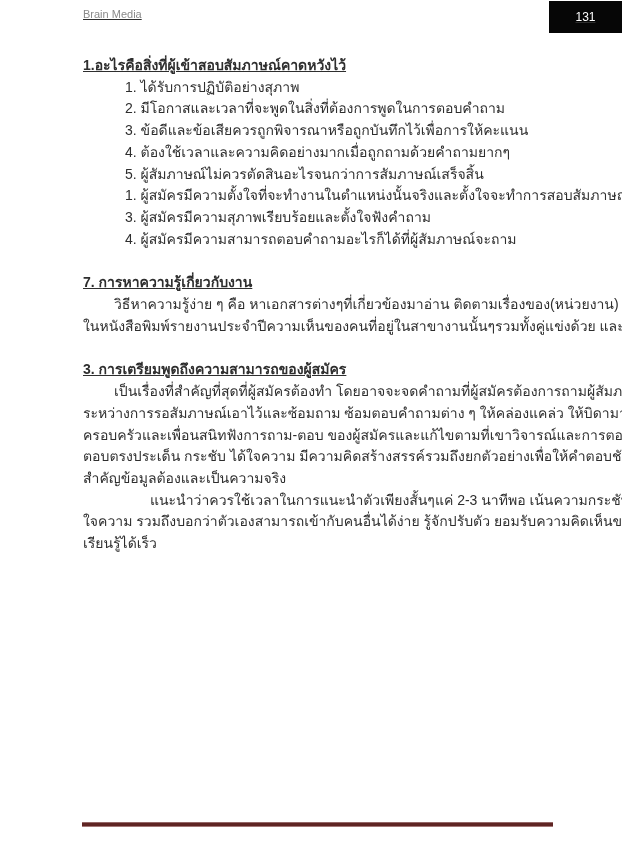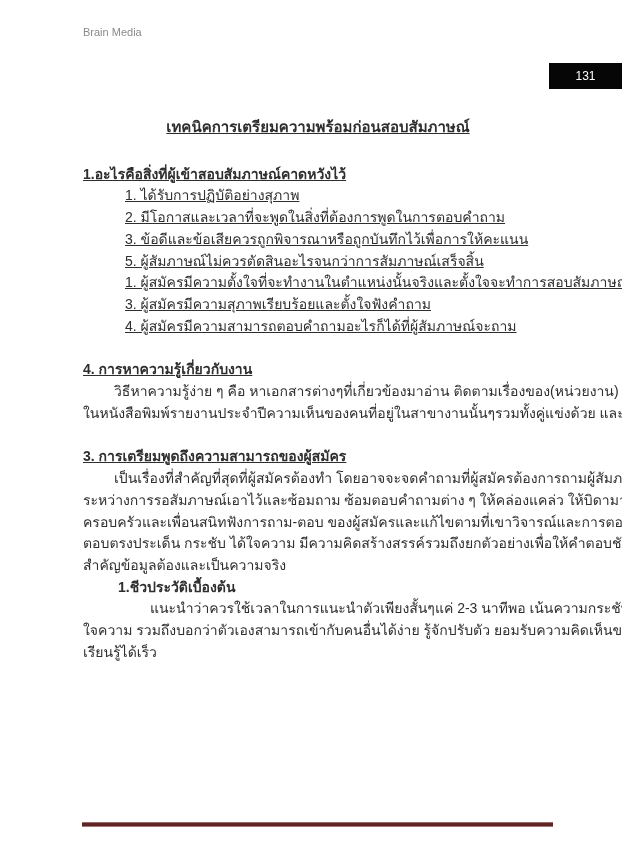--- a/index.html
+++ b/index.html
@@ -8,37 +8,37 @@
     background: #ffffff;
     font-family: "Liberation Sans", "DejaVu Sans", sans-serif;
     color: #2e2e2e;
     overflow: hidden;
     position: relative;
   }
   .header {
     display: flex;
     justify-content: space-between;
     align-items: flex-start;
-    padding-top: 19px;
+    padding-top: 1px;
+    text-decoration: underline;
   }
   .brand {
     margin-left: 83px;
     padding-top: 7px;
     color: #8a8a8a;
     font-size: 11px;
   }
   .pagebox {
-    width: 73px; height: 26px;
+    width: 73px; height: 32px;
     background: #060606;
     color: #ffffff;
     font-size: 12px;
     display: flex;
     align-items: center;
     justify-content: center;
-    margin-top: 44px;
   }
   .content {
     padding-left: 83px;
     width: 480px;
     font-size: 14px;
     line-height: 21.7px;
   }
   .doc-title {
     width: 470px;
     text-align: center;
@@ -48,21 +48,21 @@
     margin: 27px 0 26px 0;
     white-space: nowrap;
   }
   .h {
     font-weight: bold;
     margin-top: 22px;
     white-space: nowrap;
     text-decoration: underline;
   }
   .line { white-space: nowrap; }
-  .li { padding-left: 42px; text-decoration: underline; }
+  .li { padding-left: 42px; }
   .indent1 { padding-left: 31px; }
   .indent2 { padding-left: 67px; }
   .sub { padding-left: 35px; font-weight: bold; }
   .footer-line {
     position: absolute;
     left: 82px;
     top: 822px;
     width: 471px;
     height: 3px;
     background: #5f2423;
@@ -72,52 +72,51 @@
 </style>
 </head>
 <body>
 
 <div class="header">
   <span class="brand">Brain Media</span>
   <span class="pagebox">131</span>
 </div>
 
 <div class="content">
-  <div class="doc-title">เทคนิคการเตรียมความพร้อมก่อนสอบสัมภาษณ์</div>
 
   <div>
     <div class="h">1.อะไรคือสิ่งที่ผู้เข้าสอบสัมภาษณ์คาดหวังไว้</div>
     <div class="line li">1. ได้รับการปฏิบัติอย่างสุภาพ</div>
     <div class="line li">2. มีโอกาสและเวลาที่จะพูดในสิ่งที่ต้องการพูดในการตอบคำถาม</div>
     <div class="line li">3. ข้อดีและข้อเสียควรถูกพิจารณาหรือถูกบันทึกไว้เพื่อการให้คะแนน</div>
+    <div class="line li">4. ต้องใช้เวลาและความคิดอย่างมากเมื่อถูกถามด้วยคำถามยากๆ</div>
     <div class="line li">5. ผู้สัมภาษณ์ไม่ควรตัดสินอะไรจนกว่าการสัมภาษณ์เสร็จสิ้น</div>
   </div>
 
   <div>
     <div class="line li">1. ผู้สมัครมีความตั้งใจที่จะทำงานในตำแหน่งนั้นจริงและตั้งใจจะทำการสอบสัมภาษณ์เป็นอย่างดี</div>
     <div class="line li">3. ผู้สมัครมีความสุภาพเรียบร้อยและตั้งใจฟังคำถาม</div>
     <div class="line li">4. ผู้สมัครมีความสามารถตอบคำถามอะไรก็ได้ที่ผู้สัมภาษณ์จะถาม</div>
   </div>
 
   <div>
-    <div class="h">4. การหาความรู้เกี่ยวกับงาน</div>
+    <div class="h">7. การหาความรู้เกี่ยวกับงาน</div>
     <div class="line indent1">วิธีหาความรู้ง่าย ๆ คือ หาเอกสารต่างๆที่เกี่ยวข้องมาอ่าน ติดตามเรื่องของ(หน่วยงาน) ที่ ปรากฏ</div>
     <div class="line">ในหนังสือพิมพ์รายงานประจำปีความเห็นของคนที่อยู่ในสาขางานนั้นๆรวมทั้งคู่แข่งด้วย และในปัจจุบันนี้</div>
   </div>
 
   <div>
     <div class="h">3. การเตรียมพูดถึงความสามารถของผู้สมัคร</div>
     <div class="line indent1">เป็นเรื่องที่สำคัญที่สุดที่ผู้สมัครต้องทำ โดยอาจจะจดคำถามที่ผู้สมัครต้องการถามผู้สัมภาษณ์ใน</div>
     <div class="line">ระหว่างการรอสัมภาษณ์เอาไว้และซ้อมถาม ซ้อมตอบคำถามต่าง ๆ ให้คล่องแคล่ว ให้บิดามารดาหรือคนใน</div>
     <div class="line">ครอบครัวและเพื่อนสนิทฟังการถาม-ตอบ ของผู้สมัครและแก้ไขตามที่เขาวิจารณ์และการตอบคำถามให้</div>
     <div class="line">ตอบตรงประเด็น กระชับ ได้ใจความ มีความคิดสร้างสรรค์รวมถึงยกตัวอย่างเพื่อให้คำตอบชัดเจนยิ่งขึ้น ที่</div>
     <div class="line">สำคัญข้อมูลต้องและเป็นความจริง</div>
   </div>
 
   <div>
-    <div class="line sub">1.ชีวประวัติเบื้องต้น</div>
     <div class="line indent2">แนะนำว่าควรใช้เวลาในการแนะนำตัวเพียงสั้นๆแค่ 2-3 นาทีพอ เน้นความกระชับได้</div>
     <div class="line">ใจความ รวมถึงบอกว่าตัวเองสามารถเข้ากับคนอื่นได้ง่าย รู้จักปรับตัว ยอมรับความคิดเห็นของคนอื่น และ</div>
     <div class="line">เรียนรู้ได้เร็ว</div>
   </div>
 </div>
 
 <div class="footer-line"></div>
 
 </body></html>

